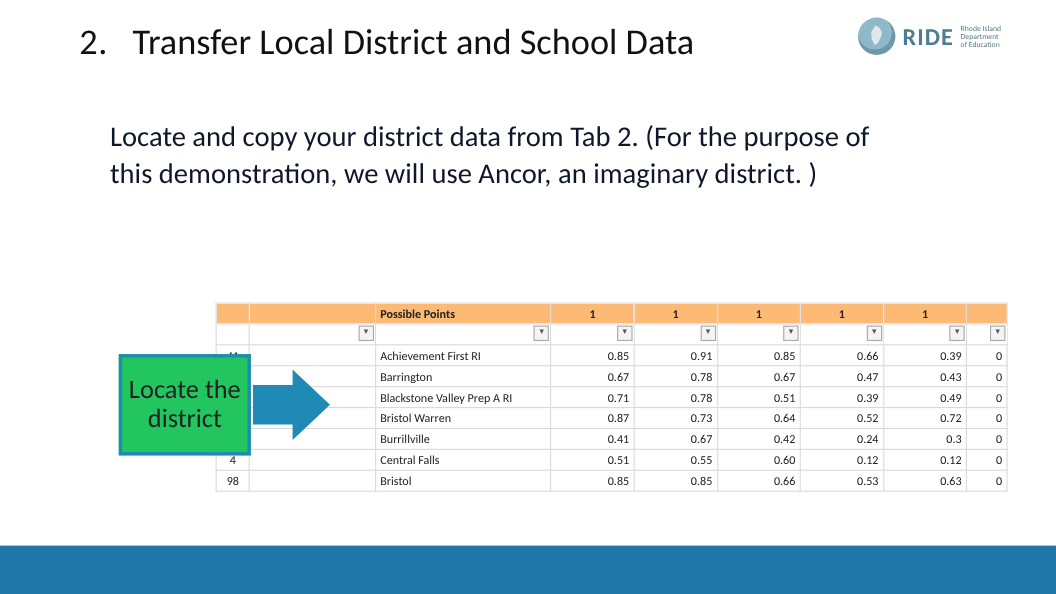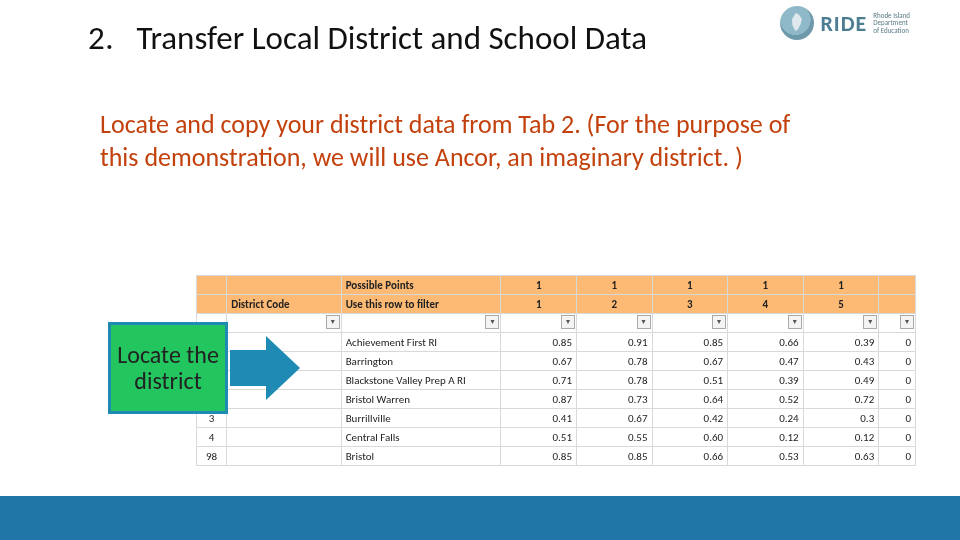--- a/index.html
+++ b/index.html
@@ -18,28 +18,27 @@
     height: 540px;
   }
 
   
   .heading {
     position: absolute;
     top: 18px;
     left: 72px;
     font-size: 33px;
     color: #111;
-    margin-left: 16px;
   }
   .heading .num { letter-spacing: 0.5px; }
 
   
   .ride-logo {
     position: absolute;
-    top: 6px;
+    top: 16px;
     right: 50px;
     display: flex;
     align-items: center;
     gap: 6px;
   }
   .ride-seal {
     width: 34px;
     height: 34px;
     border-radius: 50%;
     background: radial-gradient(circle at 45% 40%, #8fb9c9 0 55%, #6e99aa 56% 100%);
@@ -66,21 +65,21 @@
   }
 
   
   .body-text {
     position: absolute;
     top: 108px;
     left: 100px;
     width: 720px;
     font-size: 26px;
     line-height: 1.28;
-    color: #c2410c;
+    color: #0f172a;
   }
 
   
   .sheet-wrap {
     position: absolute;
     top: 275px;
     left: 196px;
     width: 720px;
     font-family: Calibri, Arial, sans-serif;
     font-size: 11px;
@@ -209,31 +208,20 @@
         <td class="hdr"></td>
         <td class="hdr lbl">Possible Points</td>
         <td class="hdr ctr">1</td>
         <td class="hdr ctr">1</td>
         <td class="hdr ctr">1</td>
         <td class="hdr ctr">1</td>
         <td class="hdr ctr">1</td>
         <td class="hdr"></td>
       </tr>
 
-      <tr>
-        <td class="hdr"></td>
-        <td class="hdr lbl">District Code</td>
-        <td class="hdr lbl">Use this row to filter</td>
-        <td class="hdr ctr">1</td>
-        <td class="hdr ctr">2</td>
-        <td class="hdr ctr">3</td>
-        <td class="hdr ctr">4</td>
-        <td class="hdr ctr">5</td>
-        <td class="hdr"></td>
-      </tr>
 
       <tr>
         <td></td>
         <td class="filter-cell">
               <span class="drop">▾</span>
             </td>
         <td class="filter-cell">
               <span class="drop">▾</span>
             </td>
         <td class="filter-cell">

